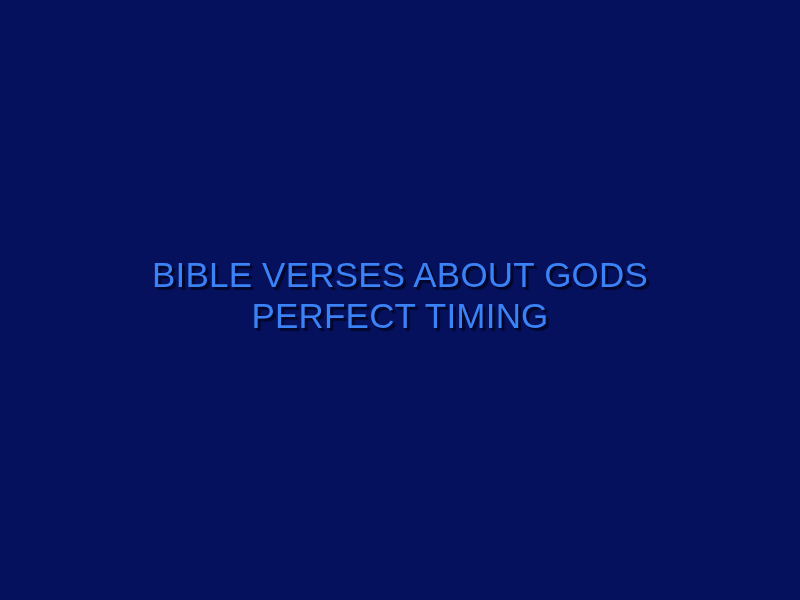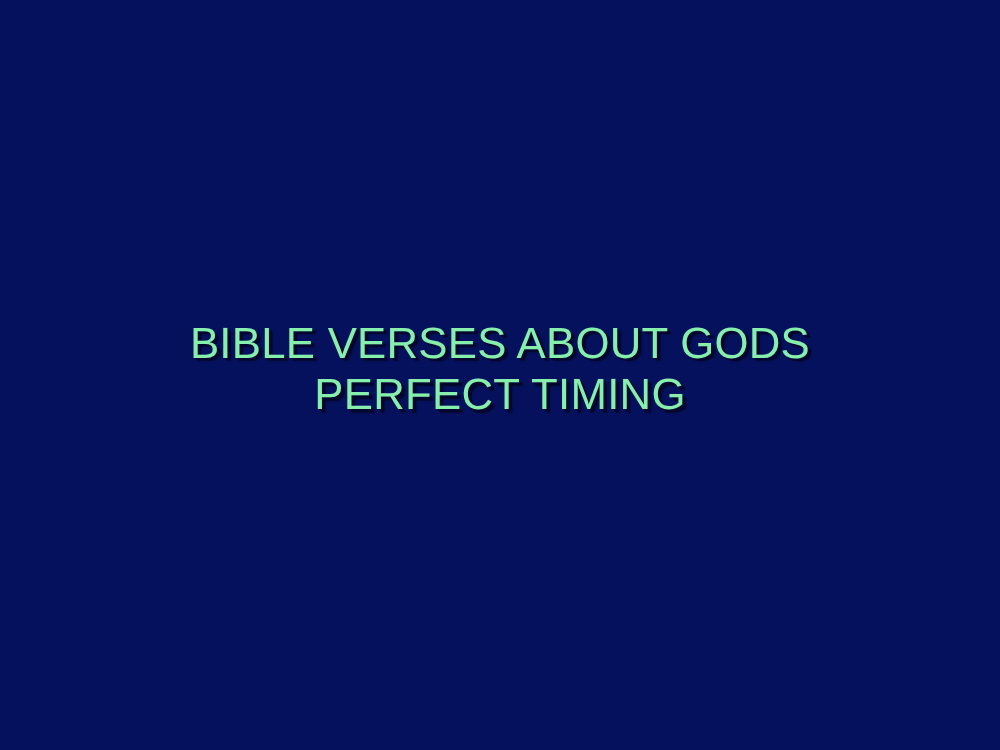--- a/index.html
+++ b/index.html
@@ -49,17 +49,17 @@
       3px 3px 1px rgba(0, 0, 0, 0.55);
   }
 </style>
 </head>
 <body>
 
 <div id="title-card" style="background: rgb(6, 17, 94);">
 
   <div id="headline-block" style="text-align: center;">
 
-    <h1 id="headline" style="color: #86efac; text-shadow: rgb(3, 6, 46) 2px 2px 0px, rgba(0, 0, 0, 0.55) 3px 3px 1px;">BIBLE VERSES ABOUT GODS PERFECT TIMING</h1>
+    <h1 id="headline" style="color: #3b82f6; text-shadow: rgb(3, 6, 46) 2px 2px 0px, rgba(0, 0, 0, 0.55) 3px 3px 1px;">BIBLE VERSES ABOUT GODS PERFECT TIMING</h1>
 
   </div>
 
 </div>
 
 </body></html>

